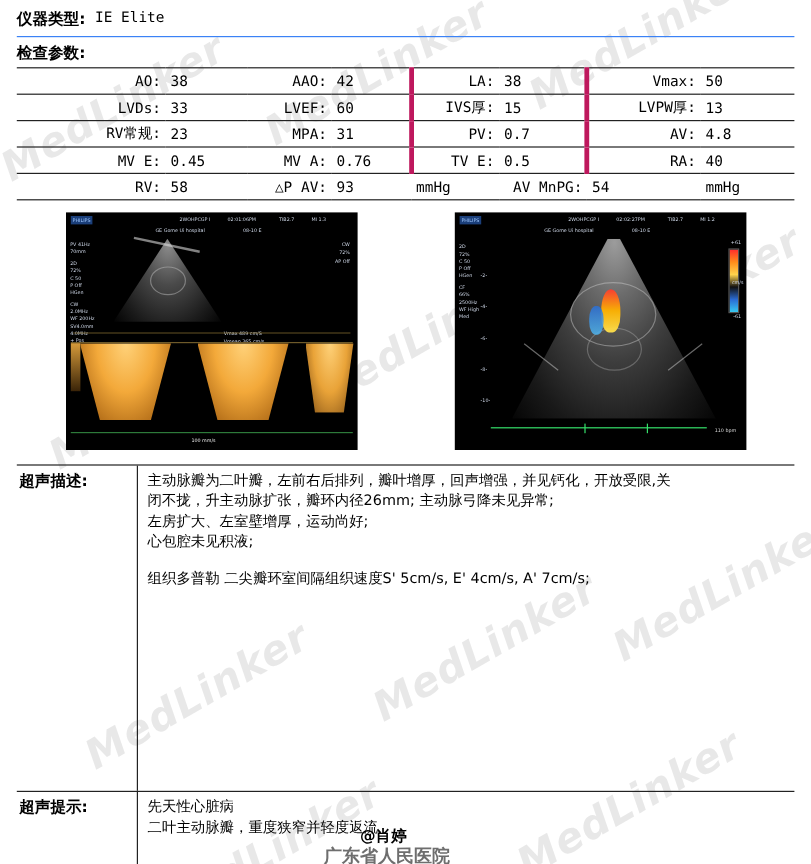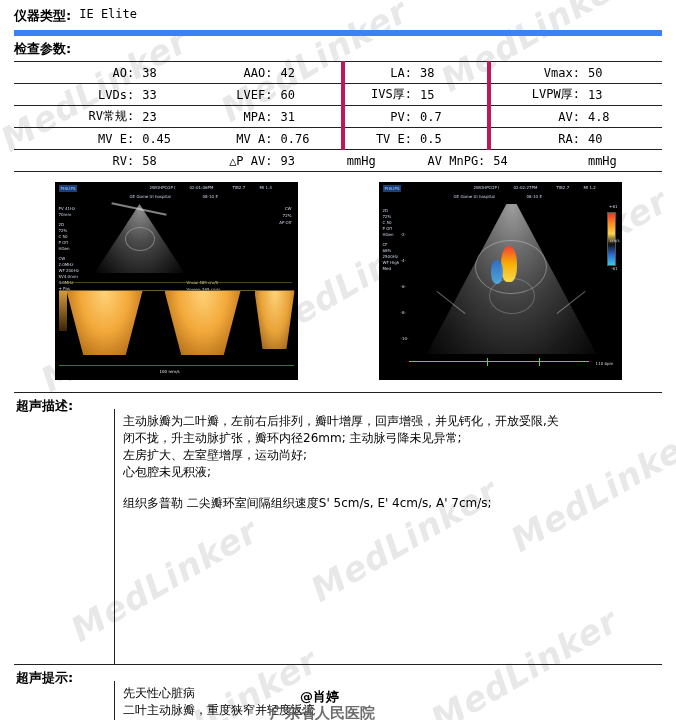--- a/index.html
+++ b/index.html
@@ -35,21 +35,21 @@
   .wm6{left:470px;top:230px;}
   .wm7{left:60px;top:560px;}
   .wm8{left:300px;top:520px;}
   .wm9{left:500px;top:470px;}
   .wm10{left:120px;top:690px;}
   .wm11{left:420px;top:650px;}
 
   
   .hdr-row{
     display:flex;align-items:center;
-    border-bottom:6px solid #3b82f6;
+    border-bottom:1px solid #3b82f6;
     padding:3px 0 5px 0;
     font-size:13px;
   }
   .hdr-label{font-weight:bold;}
   .hdr-val{padding-left:8px;font-family:"DejaVu Sans Mono","Liberation Mono",monospace;font-size:12px;}
   .hdr-left{width:330px;display:flex;}
   .hdr-right{display:flex;align-items:center;}
   .hdr-right .hdr-val{font-family:"DejaVu Sans","Liberation Sans",sans-serif;font-weight:bold;font-size:13px;}
 
   .sec-title{
@@ -128,21 +128,20 @@
     box-sizing:border-box;
   }
   .block .v{
     flex:1;
     border-left:1px solid #222;
     padding:4px 6px 6px 8px;
     font-size:12px;
     line-height:17px;
     box-sizing:border-box;
     font-family:"DejaVu Sans","Liberation Sans",sans-serif;
-    margin-top:16px;
   }
   .desc-block{min-height:272px;}
   .tip-block{min-height:66px;}
   .gap{height:14px;}
   .sig{
     position:absolute;
     color:#000000;
     font-size:13px;
     font-weight:bold;
   }

